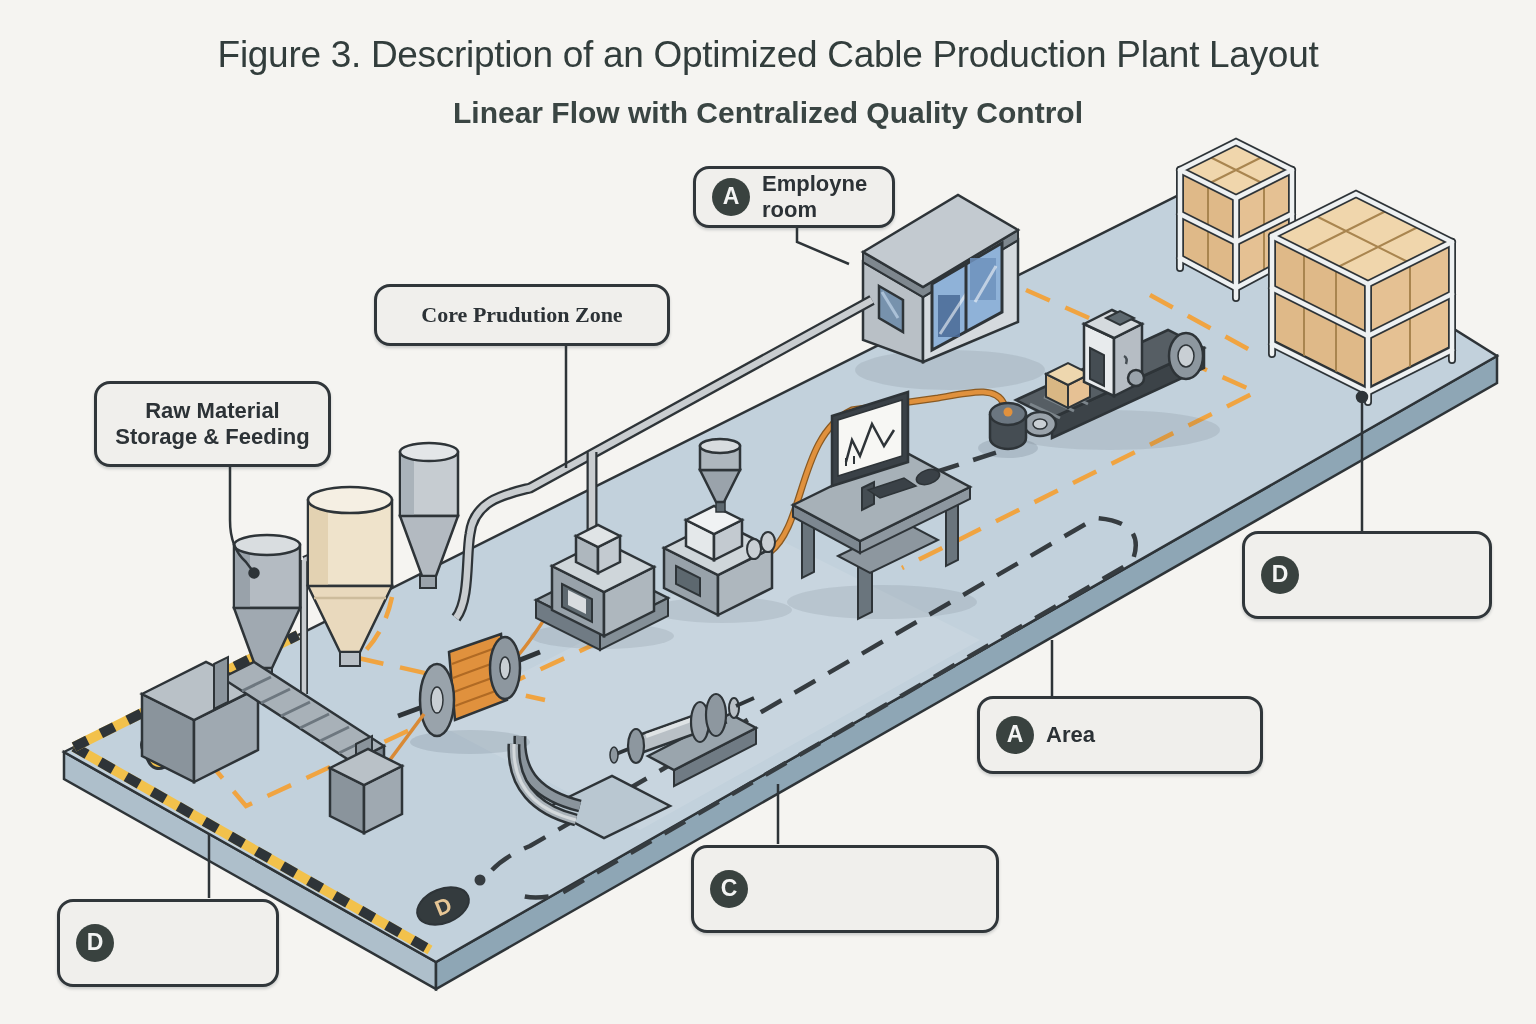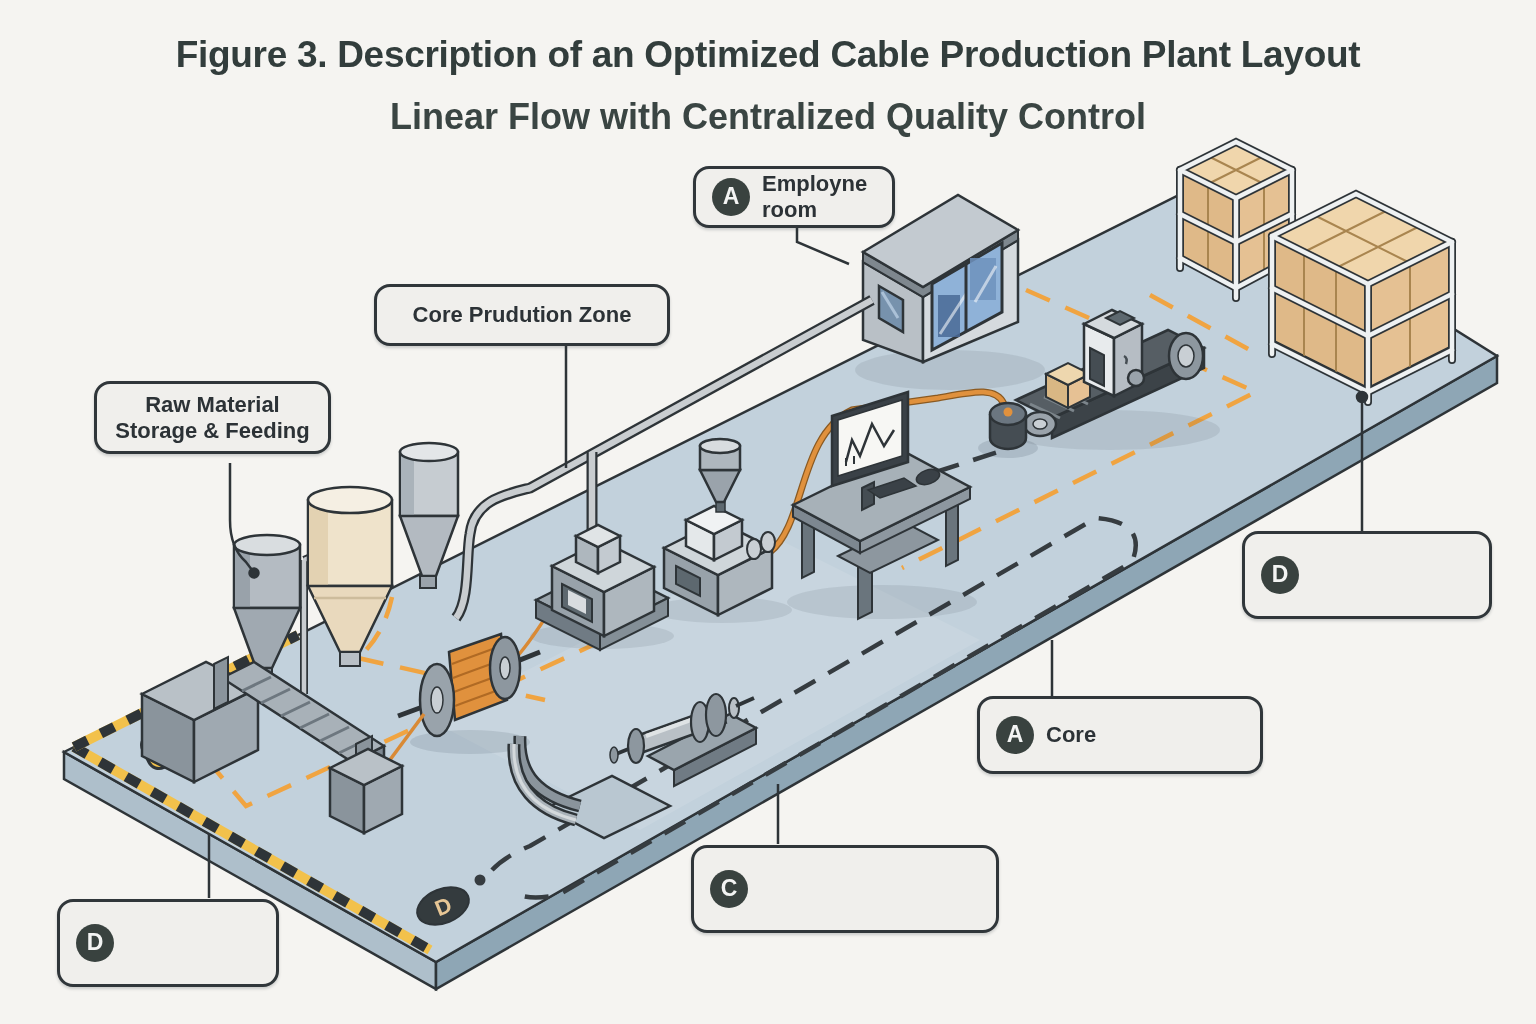--- a/index.html
+++ b/index.html
@@ -1,22 +1,22 @@
 <!DOCTYPE html>
 <html><head>
 <meta charset="utf-8">
 <style>
   html,body{margin:0;padding:0;background:#e9e8e5;}
   .stage{position:relative;width:1536px;height:1024px;overflow:hidden;
          background:#f5f4f1;font-family:"Liberation Sans",sans-serif;}
   svg.scene{position:absolute;left:0;top:0;width:1536px;height:1024px;}
   .title{position:absolute;top:34px;left:0;right:0;text-align:center;
-         font-size:37px;font-weight:700;color:#323d3c;letter-spacing:-0.3px;}
+         font-size:37px;font-weight:400;color:#323d3c;letter-spacing:-0.3px;}
   .subtitle{position:absolute;top:96px;left:0;right:0;text-align:center;
-         font-size:36px;font-weight:700;color:#3a4543;}
+         font-size:30px;font-weight:700;color:#3a4543;}
   .callout{position:absolute;background:#f0efec;border:3px solid #30363a;
          border-radius:16px;display:flex;align-items:center;gap:12px;
          padding:0 16px;color:#2c3236;font-size:22px;font-weight:600;
          line-height:1.18;box-shadow:0 2px 3px rgba(50,60,65,0.22);box-sizing:border-box;}
   .callout .badge{width:38px;height:38px;border-radius:50%;background:#39423f;
          color:#f3f4f3;display:flex;align-items:center;justify-content:center;
          font-size:23px;font-weight:700;flex:0 0 auto;}
   .callout.center{justify-content:center;text-align:center;}
   .glitch{color:#98a2a8;margin:0 1px;font-weight:700;}
   .lines span{display:block;}
@@ -304,39 +304,39 @@
 </svg>
 
 <div class="title">Figure 3. Description of an Optimized Cable Production Plant Layout</div>
 <div class="subtitle">Linear Flow with Centralized Quality Control</div>
 
 <div class="callout" style="left:693px;top:166px;width:202px;height:62px;">
   <span class="badge">A</span>
   <span>Employne room</span>
 </div>
 
-<div class="callout center" style="left:374px;top:284px;width:296px;height:62px;">
+<div class="callout center" style="left:374px;top:284px;width:296px;height:62px;font-family:Liberation Serif, serif;">
   <span>Core Prudution Zone</span>
 </div>
 
-<div class="callout center" style="left:94px;top:381px;width:237px;height:73px;">
+<div class="callout center" style="left:94px;top:381px;width:237px;height:86px;">
   <span class="lines">
     <span>Raw Material</span>
     <span>Storage &amp; Feeding</span>
   </span>
 </div>
 
 <div class="callout" style="left:1242px;top:531px;width:250px;height:88px;">
   <span class="badge">D</span>
 </div>
 
 <div class="callout" style="left:977px;top:696px;width:286px;height:78px;">
   <span class="badge">A</span>
   <span class="lines">
-    <span>Core</span>
+    <span>Area</span>
   </span>
 </div>
 
 <div class="callout" style="left:691px;top:845px;width:308px;height:88px;">
   <span class="badge">C</span>
 </div>
 
 <div class="callout" style="left:57px;top:899px;width:222px;height:88px;">
   <span class="badge">D</span>
 </div>

